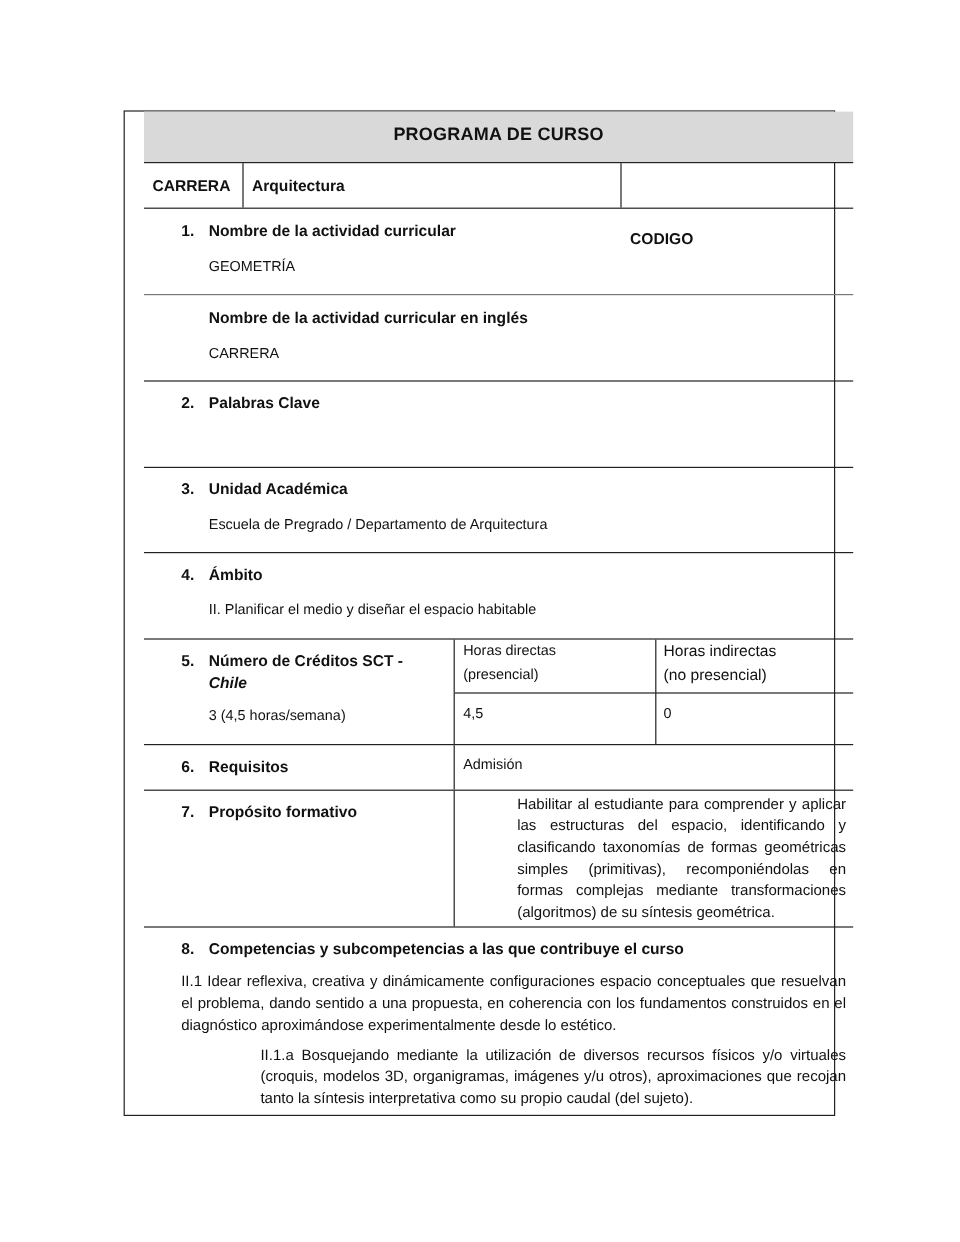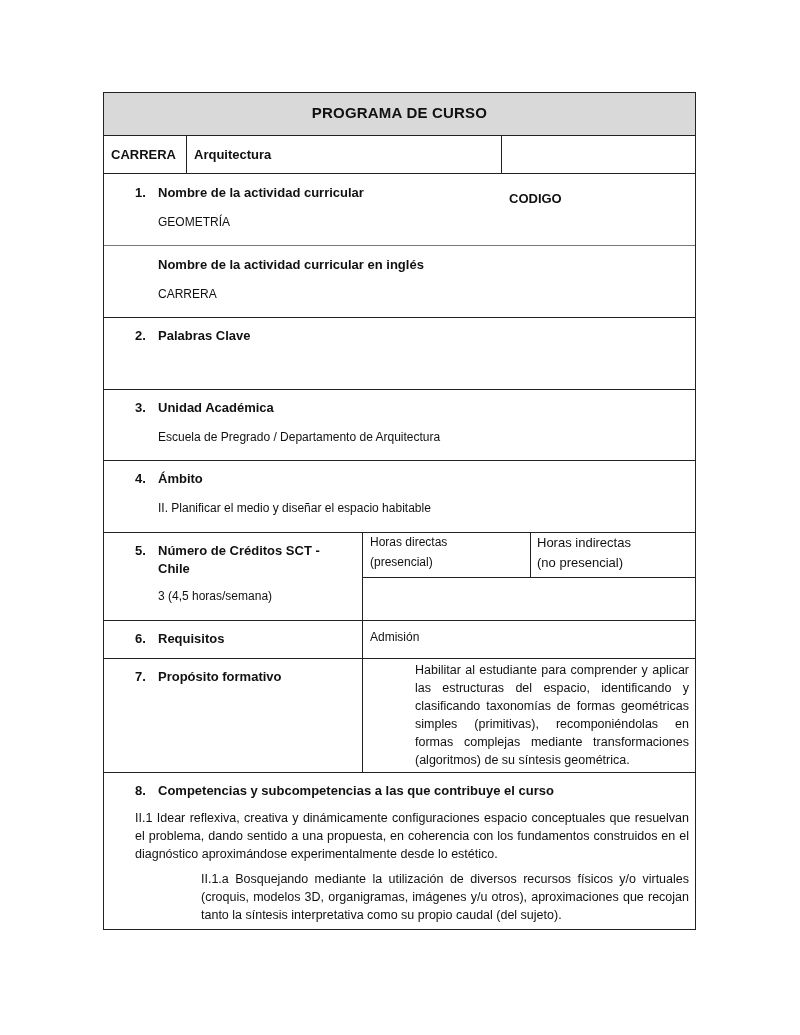--- a/index.html
+++ b/index.html
@@ -1,19 +1,19 @@
 <!DOCTYPE html>
 <html><head>
   <meta charset="utf-8">
   <style>
     html, body { margin: 0; padding: 0; background: #ffffff; }
     body { width: 800px; height: 1035px; position: relative; font-family: "Liberation Sans", sans-serif; color: #111; }
     .page { position: absolute; left: 0; top: 0; width: 800px; height: 1035px; background: #fff; }
     .tbl { position: absolute; left: 103px; top: 92px; width: 593px; height: 838px; border: 1.5px solid #222; box-sizing: border-box; }
-    .row { position: absolute; left: 0; width: 100%; box-sizing: border-box; border-top: 1.2px solid #222; padding-left: 24px; }
+    .row { position: absolute; left: 16px; width: 100%; box-sizing: border-box; border-top: 1.2px solid #222; padding-left: 24px; }
     .row.first { border-top: none; }
     .cell { position: absolute; top: 0; bottom: 0; box-sizing: border-box; }
     .vline { border-left: 1px solid #222; }
     .b { font-weight: bold; }
     .t { position: absolute; font-size: 13px; line-height: 16px; white-space: nowrap; }
     .title-row { background: #d9d9d9; }
     .title { position: absolute; left: 0; right: 0; top: 11px; text-align: center; font-size: 15px; font-weight: bold; letter-spacing: 0.2px; }
     .num { position: absolute; font-size: 13px; font-weight: bold; }
     .small { font-size: 12px; }
     .just { position: absolute; font-size: 12.5px; line-height: 18px; text-align: justify; white-space: normal; }
@@ -66,32 +66,40 @@
     <div class="row" style="top:367px; height:72px;">
       <span class="num" style="left:31px; top:10px;">4.</span>
       <span class="t b" style="left:54px; top:10px;">Ámbito</span>
       <span class="t small" style="left:54px; top:39px;">II. Planificar el medio y diseñar el espacio habitable</span>
     </div>
 
     <div class="row" style="top:439px; height:88px;">
       <div class="cell" style="left:0; width:258px;">
         <span class="num" style="left:31px; top:10px;">5.</span>
         <span class="t b" style="left:54px; top:10px;">Número de Créditos SCT -</span>
-        <span class="t b" style="left:54px; top:28px;">Chile</span>
+        <span class="t b" style="left:54px; top:28px;font-style:italic;">Chile</span>
         <span class="t small" style="left:54px; top:55px;">3 (4,5 horas/semana)</span>
       </div>
       <div class="cell vline" style="left:258px; right:0;">
         <div style="position:absolute; left:0; right:0; top:0; height:44px; border-bottom:1px solid #222;">
           <div style="position:absolute; left:0; width:167px; top:0; bottom:0;">
             <span class="t small" style="left:7px; top:1px;">Horas directas</span>
             <span class="t small" style="left:7px; top:21px;">(presencial)</span>
           </div>
           <div class="vline" style="position:absolute; left:167px; right:0; top:0; bottom:0;">
             <span class="t" style="left:6px; top:2px;">Horas indirectas</span>
             <span class="t" style="left:6px; top:22px;">(no presencial)</span>
+          </div>
+        </div>
+        <div style="position:absolute; left:0; right:0; top:44px; bottom:0;">
+          <div style="position:absolute; left:0; width:167px; top:0; bottom:0;">
+            <span class="t small" style="left:7px; top:9px;">4,5</span>
+          </div>
+          <div class="vline" style="position:absolute; left:167px; right:0; top:0; bottom:0;">
+            <span class="t small" style="left:6px; top:9px;">0</span>
           </div>
         </div>
       </div>
     </div>
 
     <div class="row" style="top:527px; height:38px;">
       <div class="cell" style="left:0; width:258px;">
         <span class="num" style="left:31px; top:10px;">6.</span>
         <span class="t b" style="left:54px; top:10px;">Requisitos</span>
       </div>

